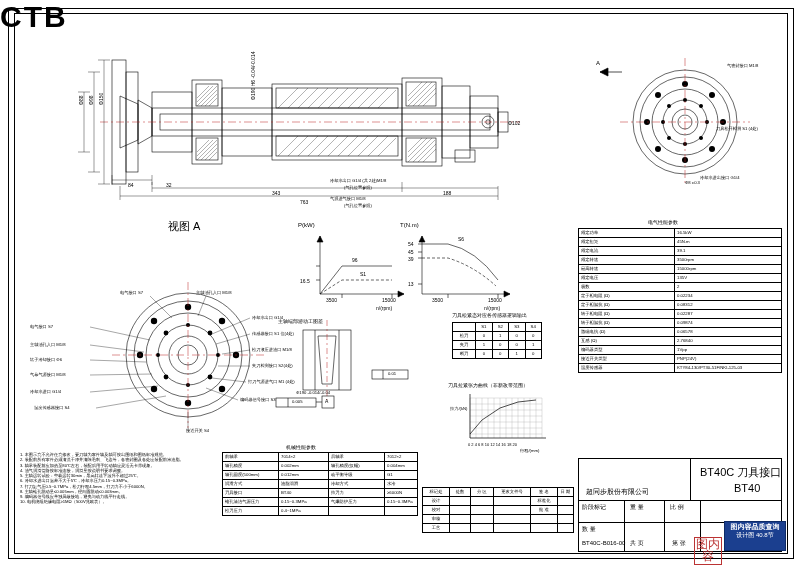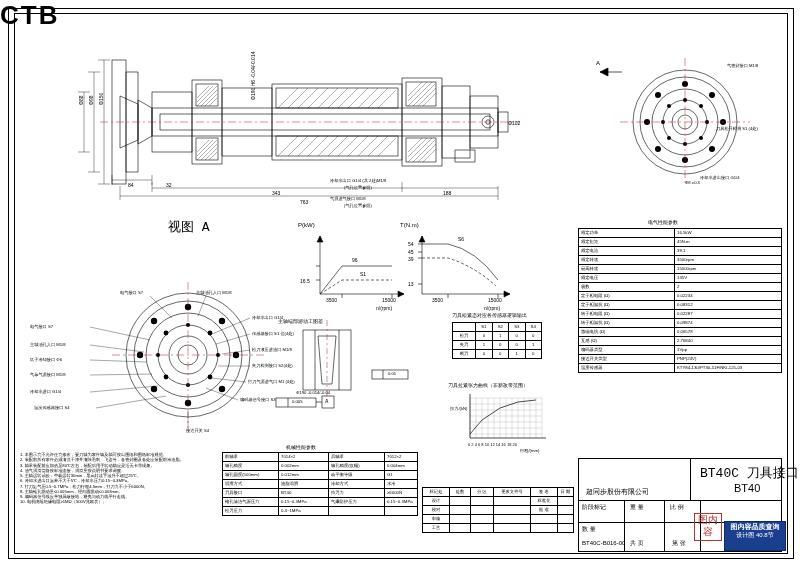--- a/index.html
+++ b/index.html
@@ -7,30 +7,30 @@
   #sheet{position:relative;width:800px;height:565px;background:#fff;}
   .frame{position:absolute;left:8px;top:8px;width:784px;height:549px;border:1.5px solid #000;}
   .frame2{position:absolute;left:14px;top:13px;width:772px;height:539px;border:0.8px solid #000;}
   .ln{position:absolute;background:#000;}
   .h{height:1px;} .v{width:1px;}
   .box{position:absolute;border:1px solid #000;box-sizing:border-box;}
   .t{position:absolute;font-size:4.2px;line-height:1.25;color:#000;white-space:nowrap;}
   .t5{font-size:5px;}
   .t6{font-size:6px;}
   .t7{font-size:7px;}
-  .t8{font-size:13px;font-family:Liberation Mono, monospace;}
+  .t8{font-size:11px;}
   .t10{font-size:11px;}
-  .t20{font-size:26px;font-weight:bold;letter-spacing:2px;}
+  .t20{font-size:30px;font-weight:bold;letter-spacing:2px;}
   table{border-collapse:collapse;position:absolute;font-size:4.3px;}
   table td{border:0.6px solid #000;padding:0 1px;height:8px;line-height:8px;text-align:center;color:#000;}
   .lft td{text-align:left;padding-left:2px;}
   svg{position:absolute;left:0;top:0;overflow:visible;}
   .wm{position:absolute;right:14px;bottom:14px;width:60px;height:28px;background:#1b3f8f;color:#fff;font-size:6px;text-align:center;line-height:9px;border:1px solid #0d2a66;}
   .wm b{display:block;font-size:7px;}
-  .logoimg{position:absolute;right:78px;bottom:24px;width:26px;height:26px;border:1px solid #b33;color:#b33;font-size:10px;text-align:center;line-height:12px;}
+  .logoimg{position:absolute;right:78px;bottom:0;width:26px;height:26px;border:1px solid #b33;color:#b33;font-size:12px;text-align:center;line-height:12px;}
 </style>
 </head>
 <body>
 
 <div id="sheet">
 
   <div class="frame"></div>
   <div class="frame2"></div>
 
   <svg width="800" height="565">

